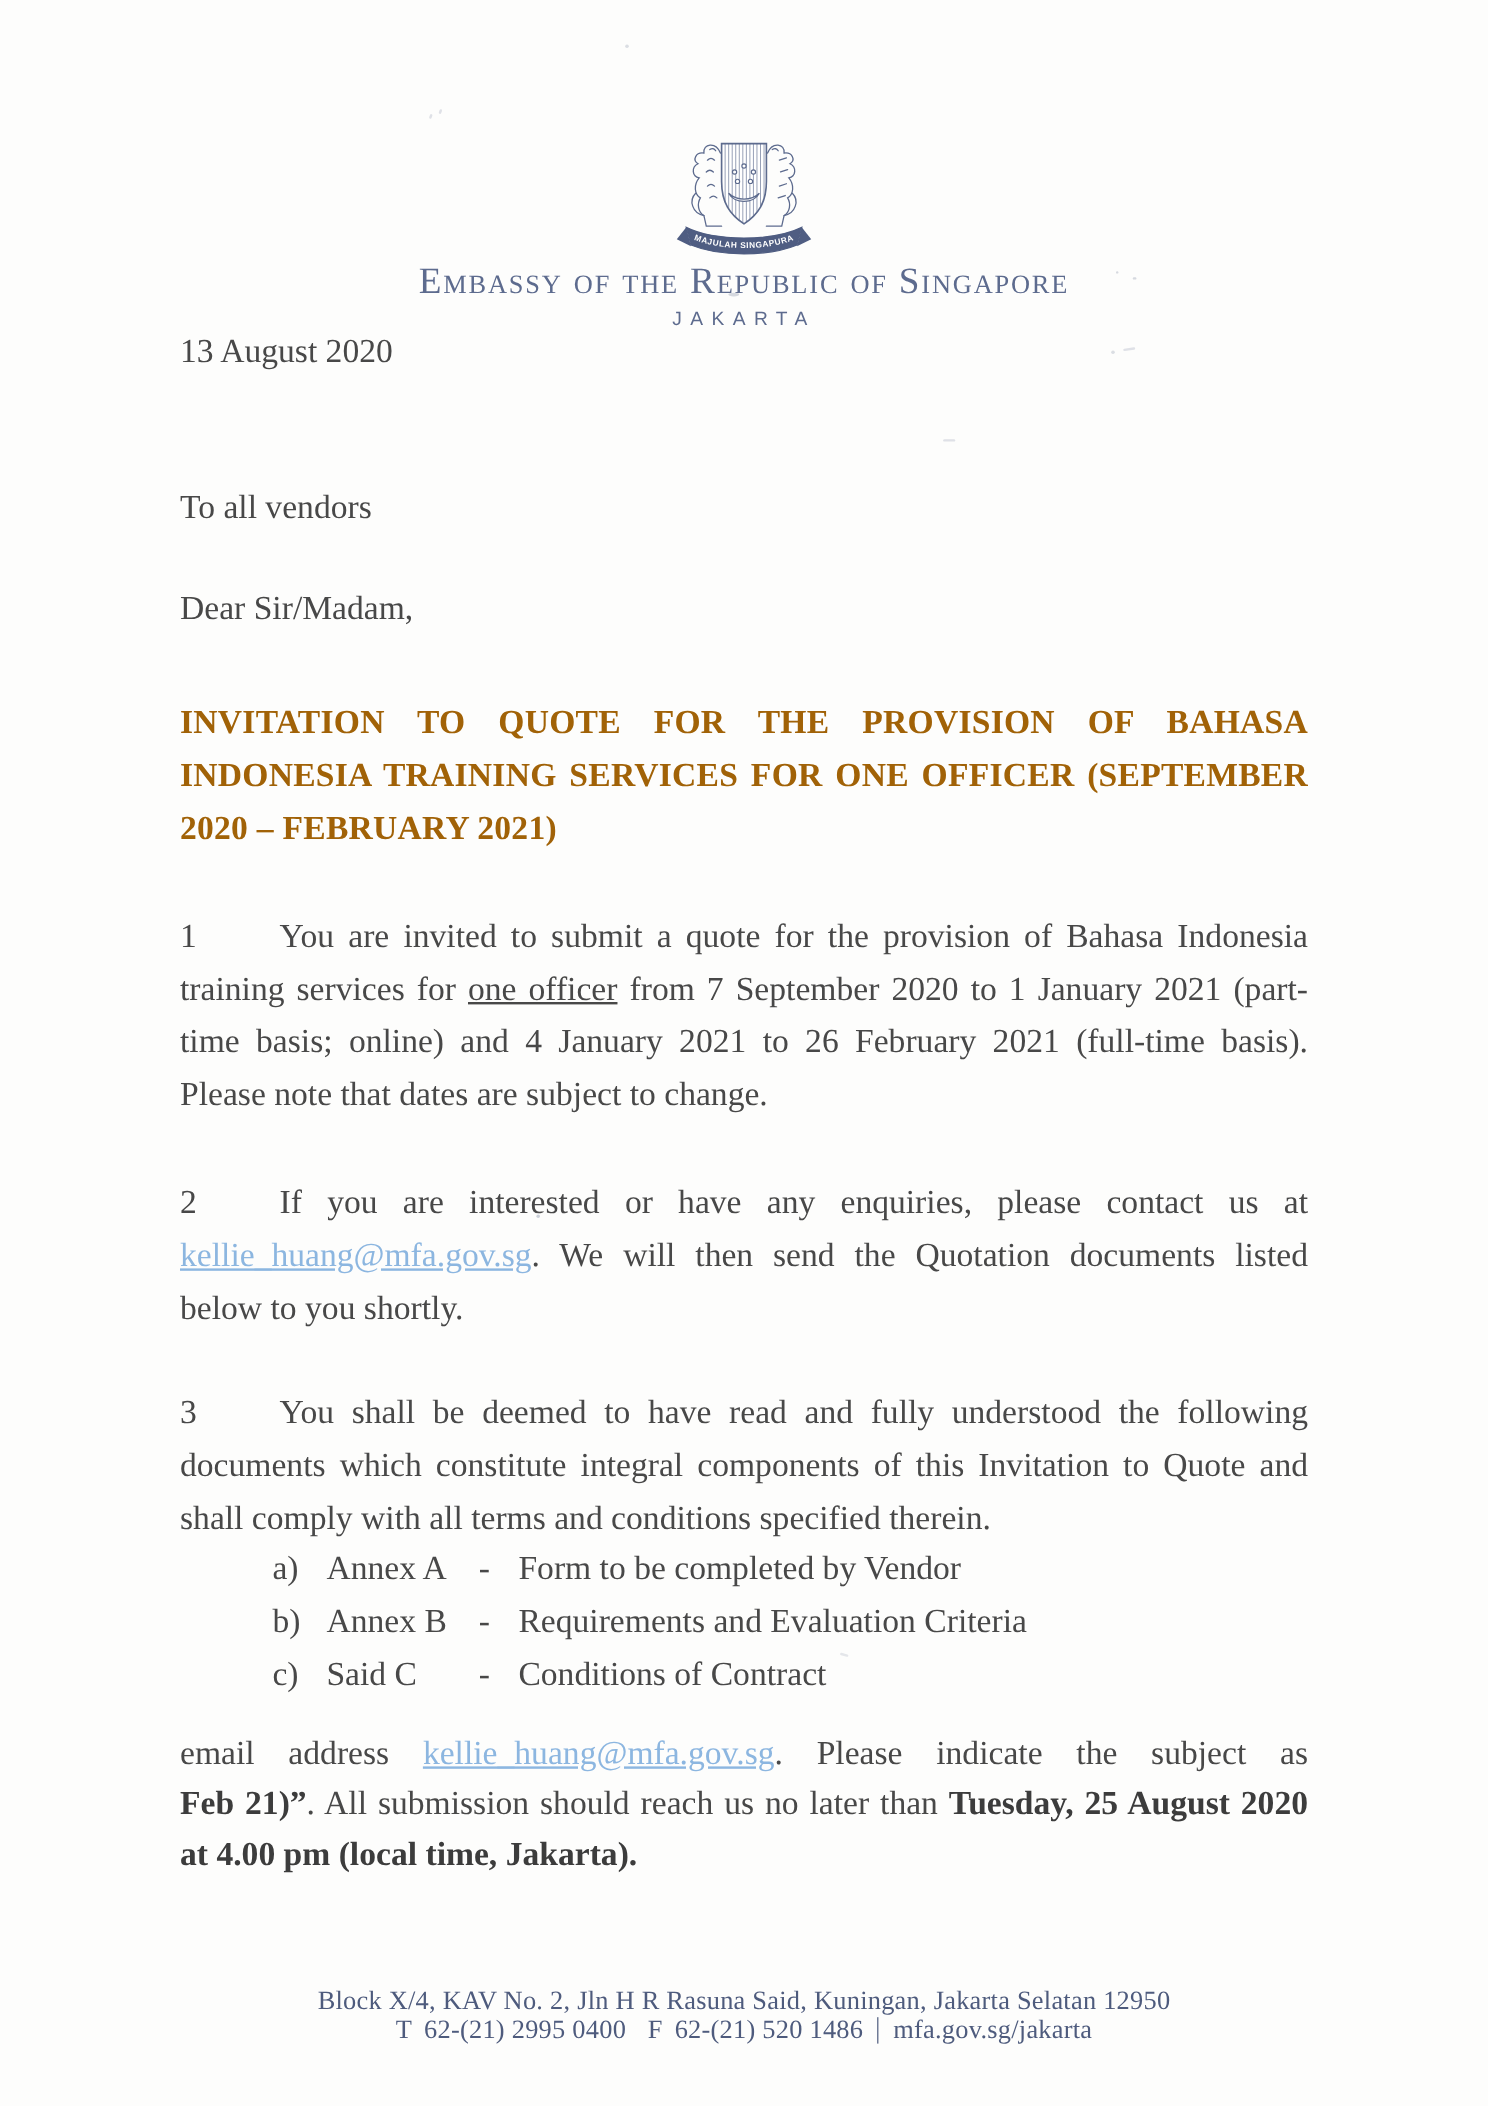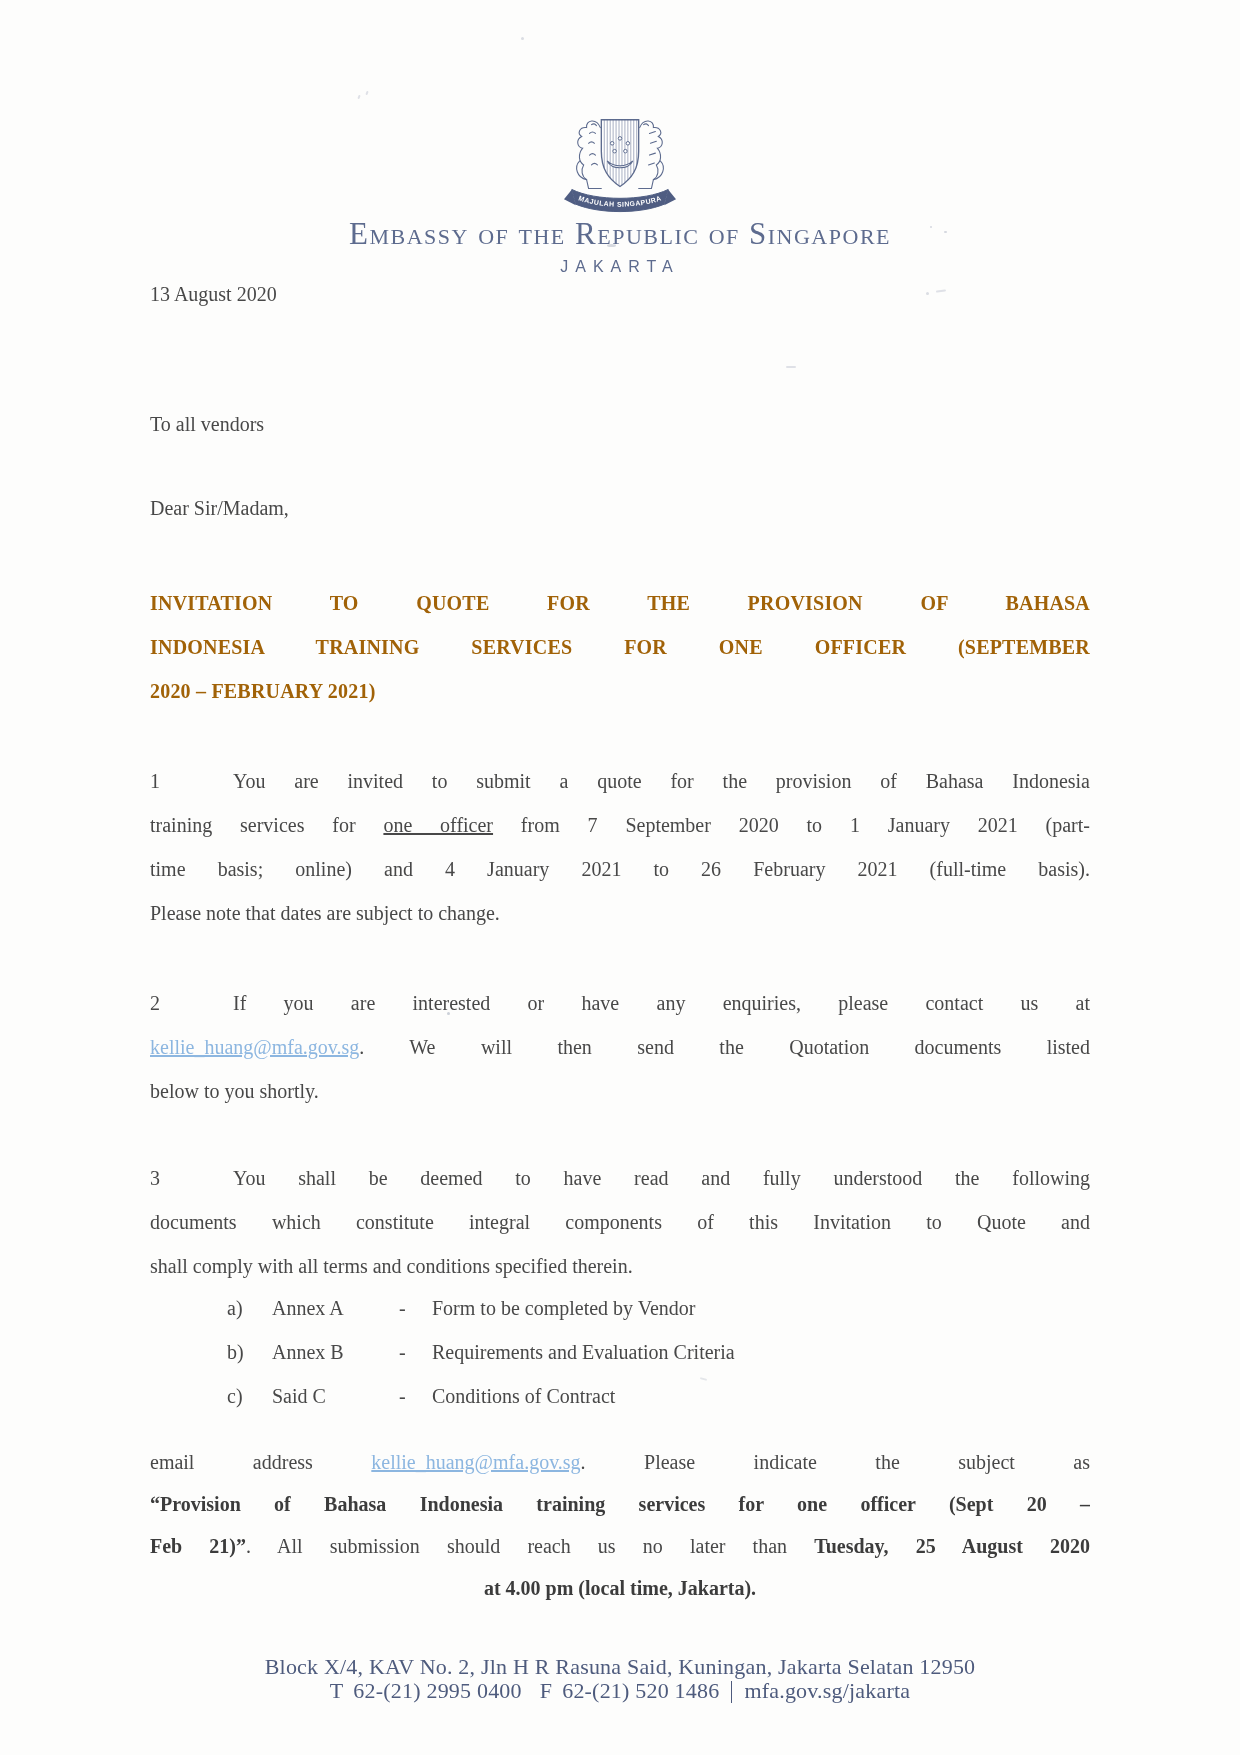--- a/index.html
+++ b/index.html
@@ -13,29 +13,29 @@
   .org-name{
     position:absolute;top:216px;left:0;width:1240px;text-align:center;
     font-variant:small-caps;font-size:31px;letter-spacing:1.5px;color:#5d6b8e;
   }
   .city{
     position:absolute;top:258px;left:0;width:1240px;text-align:center;
     font-family:"Liberation Sans",sans-serif;font-size:16px;letter-spacing:7px;
     color:#5d6b8e;
   }
   
-  .block{position:absolute;left:150px;width:940px;font-size:20px;line-height:44px;}
+  .block{position:absolute;left:150px;width:940px;font-size:28px;line-height:44px;}
   .single{width:auto;}
   .jline{text-align:justify;text-align-last:justify;height:44px;overflow:hidden;}
   .lline{text-align:left;height:44px;overflow:hidden;}
   .subject{font-weight:bold;color:#a16207;letter-spacing:0.2px;}
   .pnum{display:inline-block;width:83px;}
   .u{text-decoration:underline;}
   .link{color:#8cb6e0;text-decoration:underline;cursor:pointer;}
-  .b{font-weight:bold;color:#3c3c3c;text-align:center;}
+  .b{font-weight:bold;color:#3c3c3c;}
   .p4 .jline,.p4 .lline{height:42px;line-height:42px;}
   
   .annex-row{height:44px;line-height:44px;padding-left:77px;overflow:hidden;}
   .a-marker{display:inline-block;width:45px;}
   .a-name{display:inline-block;width:127px;}
   .a-dash{display:inline-block;width:33px;}
   
   .footer{
     position:absolute;top:1655px;left:0;width:1240px;text-align:center;
     color:#4e5b7d;font-size:22px;line-height:24px;letter-spacing:0.2px;
@@ -153,21 +153,20 @@
     <div class="annex-row">
       <span class="a-marker">b)</span><span class="a-name">Annex B</span><span class="a-dash">-</span><span>Requirements and Evaluation Criteria</span>
     </div>
     <div class="annex-row">
       <span class="a-marker">c)</span><span class="a-name">Said C</span><span class="a-dash">-</span><span>Conditions of Contract</span>
     </div>
   </div>
 
   <div class="block p4" style="top:1441px;">
     <div class="jline"><span>email address </span><a class="link">kellie_huang@mfa.gov.sg</a><span>. Please indicate the subject as</span></div>
-    <div class="jline b">“Provision of Bahasa Indonesia training services for one officer (Sept 20 –</div>
     <div class="jline"><span class="b">Feb 21)”</span><span>. All submission should reach us no later than </span><span class="b">Tuesday, 25 August 2020</span></div>
     <div class="lline b">at 4.00 pm (local time, Jakarta).</div>
   </div>
 
   <div class="footer">
     <div>Block X/4, KAV No. 2, Jln H R Rasuna Said, Kuningan, Jakarta Selatan 12950</div>
     <div>
       <span class="f-label">T</span><span>62-(21) 2995 0400</span><span class="f-label2">F</span><span>62-(21) 520 1486</span><span class="vbar"></span><span>mfa.gov.sg/jakarta</span>
     </div>
   </div>

